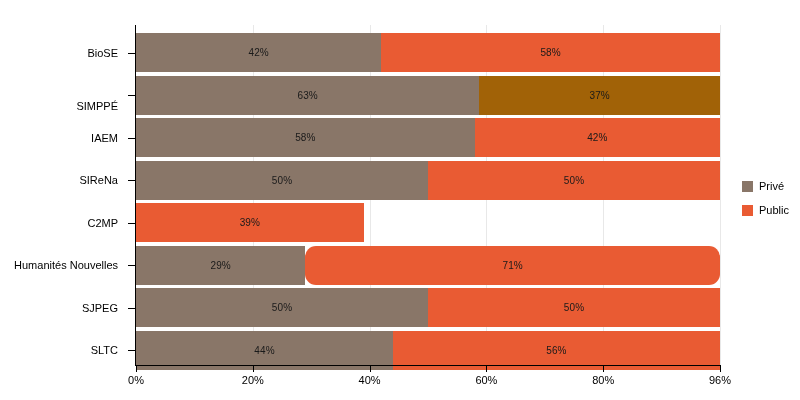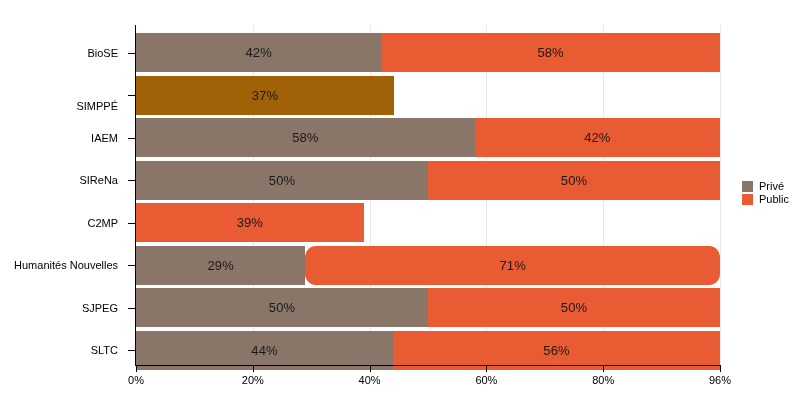--- a/index.html
+++ b/index.html
@@ -65,21 +65,21 @@
   }
   .seg {
     position: relative;
     height: 39px;
     display: flex;
     align-items: center;
     justify-content: center;
     box-sizing: border-box;
   }
   .seg-label {
-    font-size: 13px;
+    font-size: 10px;
     color: #1a1a1a;
     font-family: "Liberation Sans", sans-serif;
     white-space: nowrap;
     letter-spacing: 0.1px;
   }
 
   
   .y-label {
     position: absolute;
     right: 682px;     
@@ -115,21 +115,21 @@
     transform: translateX(-50%);
   }
 
   
   #legend {
     position: absolute;
     left: 742px;
     top: 180px;
     display: flex;
     flex-direction: column;
-    gap: 0;
+    gap: 11px;
   }
   .legend-row {
     display: flex;
     flex-direction: row;
     align-items: center;
     gap: 6px;
     height: 13px;
   }
   .legend-swatch {
     width: 11px;
@@ -159,20 +159,23 @@
     <div id="bars">
         <div class="bar-row" style="top: 8px;">
           <div class="seg" style="width: 245.28px; background: rgb(137, 118, 104);">
             <span class="seg-label">42%</span>
           </div>
           <div class="seg" style="width: 338.72px; background: rgb(233, 91, 51);">
             <span class="seg-label">58%</span>
           </div>
         </div>
         <div class="bar-row" style="top: 50.5px;">
+          <div class="seg" style="width: 367.92px; background: rgb(137, 118, 104);">
+            <span class="seg-label">63%</span>
+          </div>
           <div class="seg" style="width: 258px; background: #a16207;">
             <span class="seg-label">37%</span>
           </div>
         </div>
         <div class="bar-row" style="top: 93px;">
           <div class="seg" style="width: 338.72px; background: rgb(137, 118, 104);">
             <span class="seg-label">58%</span>
           </div>
           <div class="seg" style="width: 245.28px; background: rgb(233, 91, 51);">
             <span class="seg-label">42%</span>

